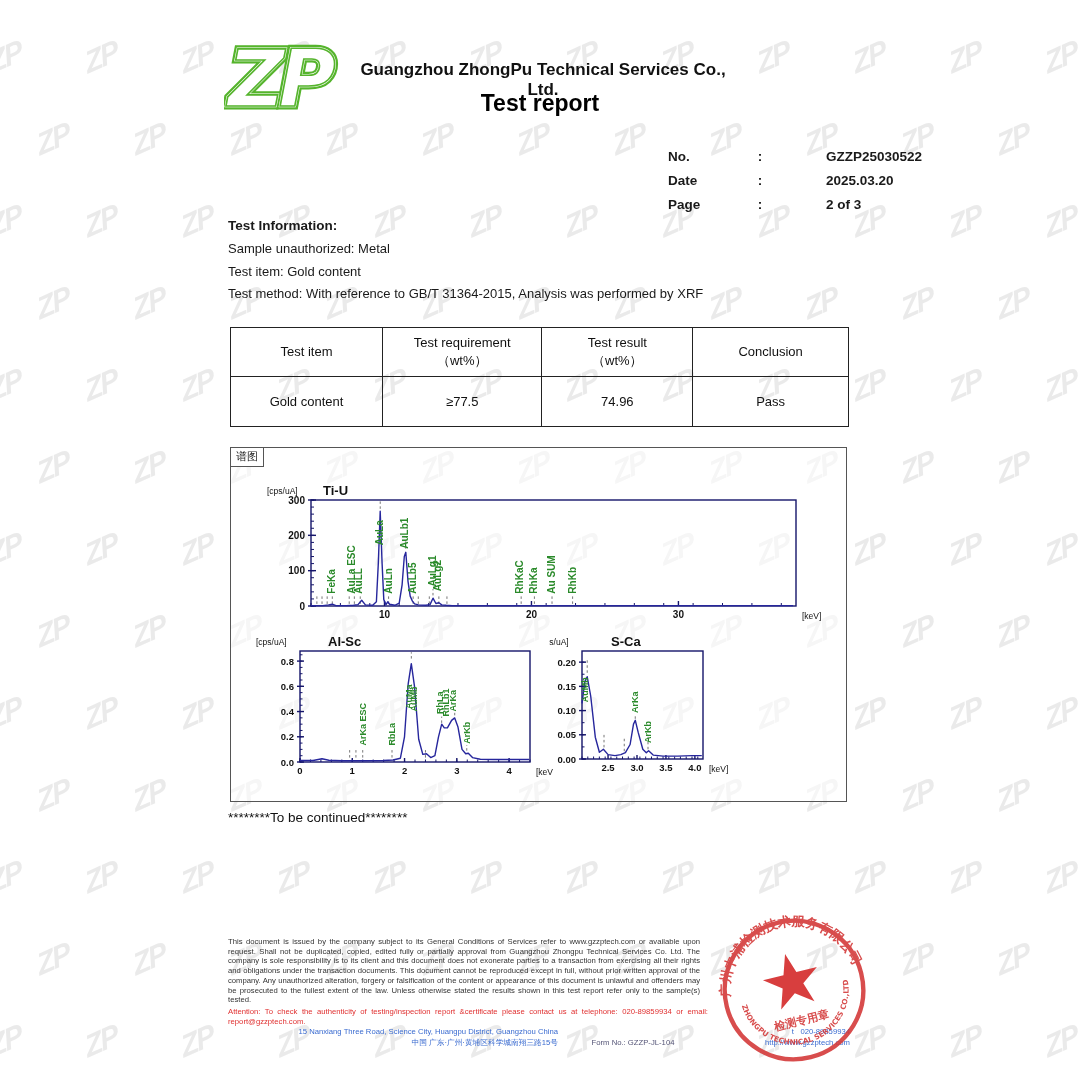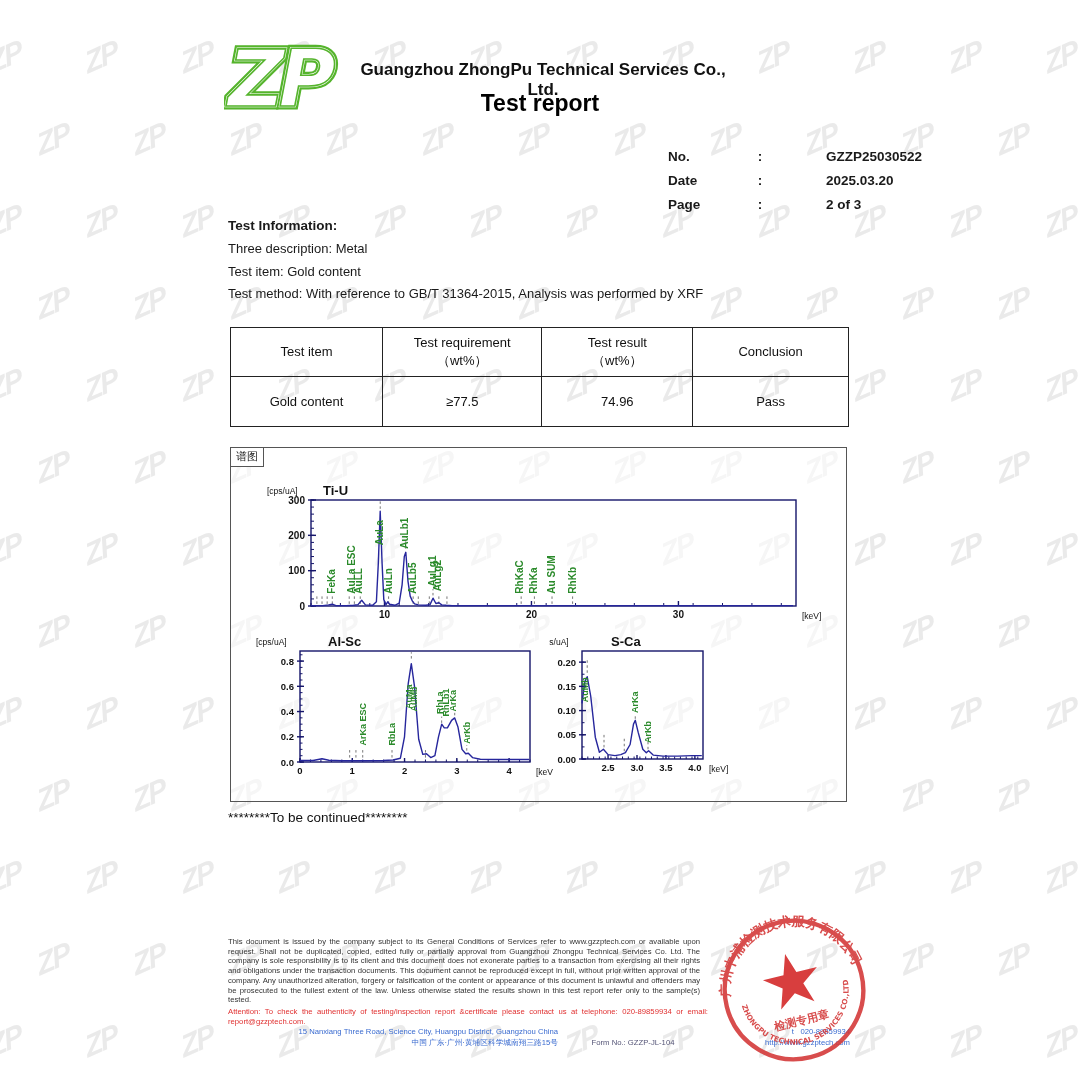--- a/index.html
+++ b/index.html
@@ -251,21 +251,21 @@
     </div>
     <div class="meta-row">
       <span class="meta-label">Page</span>
       <span class="meta-colon">:</span>
       <span class="meta-value">2 of 3</span>
     </div>
   </div>
 
   <div id="test-info">
     <div class="heading">Test Information:</div>
-    <div class="line">Three description: Metal</div>
+    <div class="line">Sample unauthorized: Metal</div>
     <div class="line">Test item: Gold content</div>
     <div class="line">Test method:  With reference to GB/T 31364-2015, Analysis was performed by XRF</div>
   </div>
 
   <table id="result-table">
     <tbody>
         <tr class="hdr">
       <td class="c1">Test item</td>
       <td class="c2">Test requirement
 （wt%）</td>

